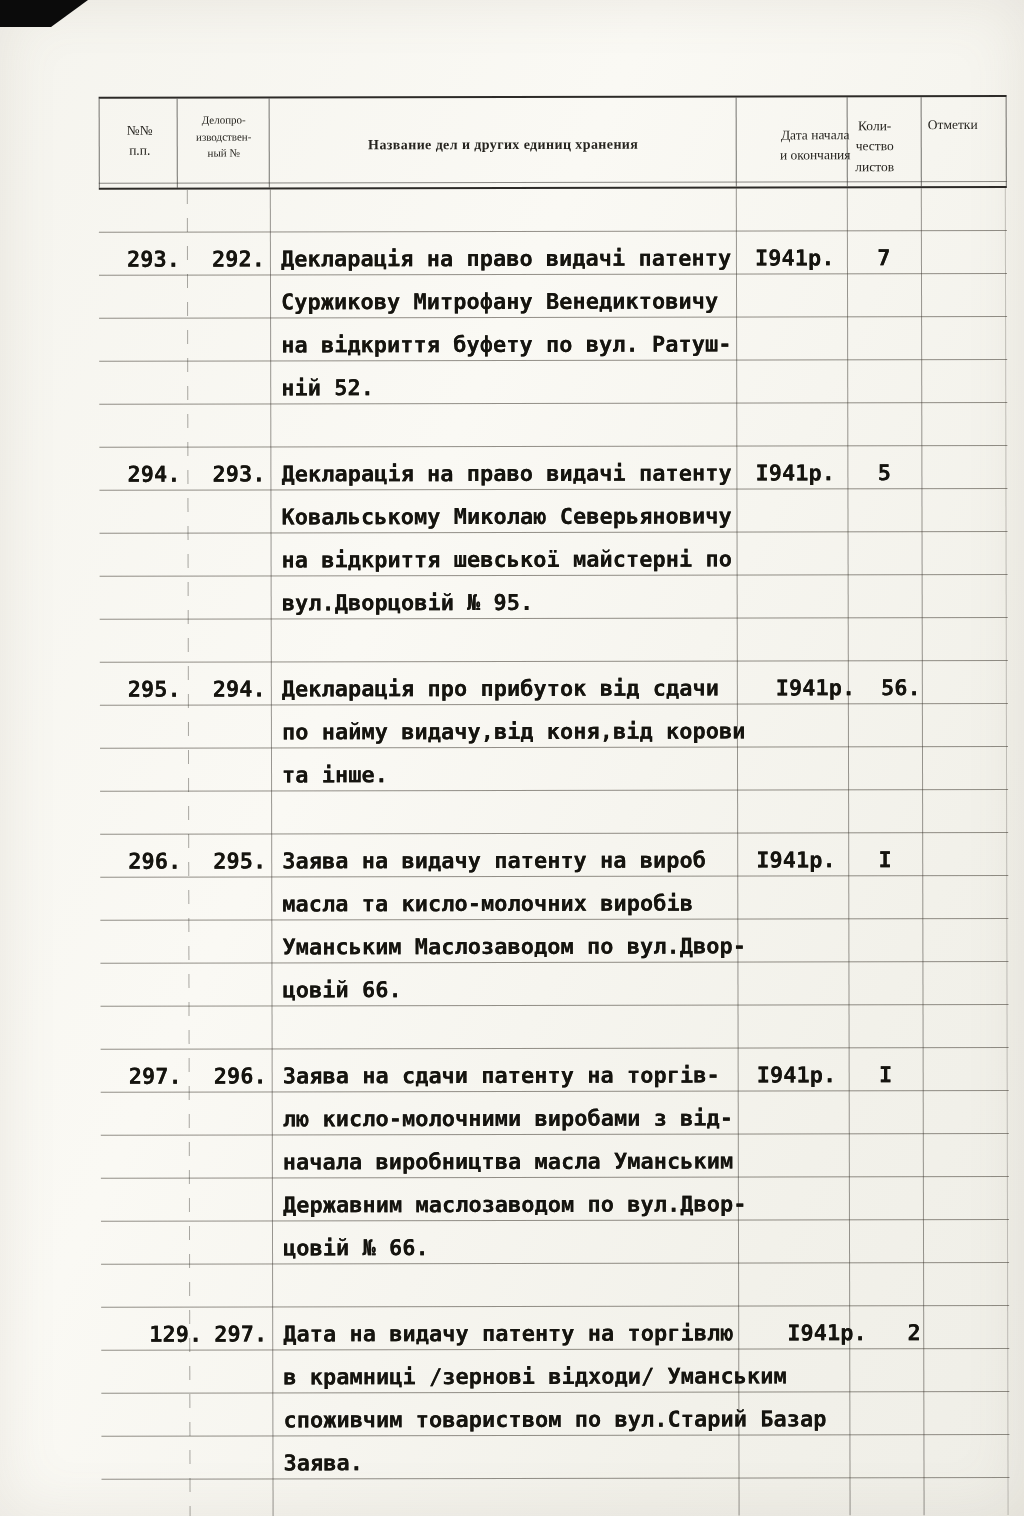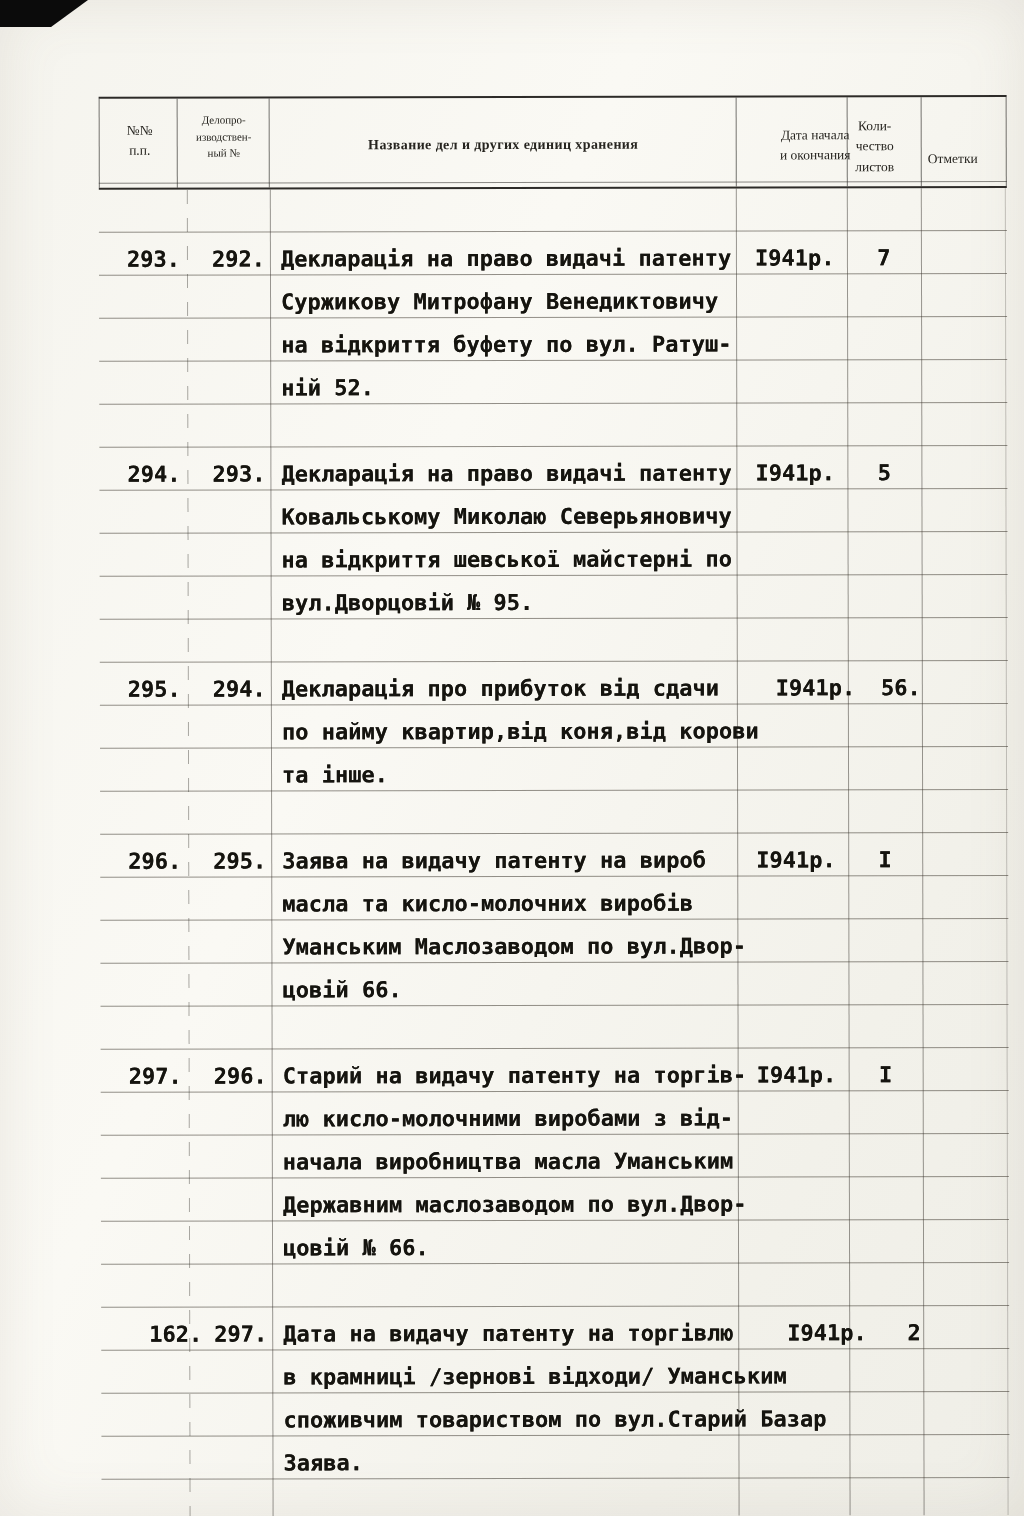--- a/index.html
+++ b/index.html
@@ -14,21 +14,21 @@
   
   .thead{position:absolute;left:100px;top:96px;width:908px;height:93px;
          border-top:2px solid #2d2b28;border-bottom:2px solid #2d2b28}
   .thead .dbl{position:absolute;left:0;bottom:4px;width:100%;height:1px;background:rgba(45,43,40,.55)}
   .hcell{position:absolute;white-space:pre-line;text-align:center;font-size:13.5px;line-height:1.5;color:#26241f}
   .h-num{left:4px;top:22px;width:74px}
   .h-rec{left:79px;top:13px;width:92px;font-size:11px}
   .h-title{left:172px;top:36px;width:465px;font-size:14px;font-weight:bold;letter-spacing:.4px}
   .h-date{left:671px;top:28px;width:91px}
   .h-sheets{left:750px;top:19px;width:52px}
-  .h-notes{left:822px;top:52px;width:64px}
+  .h-notes{left:822px;top:18px;width:64px}
   .hv{position:absolute;top:0;width:1px;height:100%;background:rgba(45,43,40,.65)}
 
   
   .tbody{position:absolute;left:100px;top:189px;width:908px;height:1327px}
   .bv{position:absolute;top:0;width:1px;height:100%;background:rgba(55,52,46,.5)}
   .bv.dash{background:repeating-linear-gradient(to bottom,rgba(55,52,46,.42) 0 14px,transparent 14px 28px)}
   .bv.faint{background:rgba(55,52,46,.26)}
   .row{position:relative;height:43px;border-bottom:1px solid rgba(62,56,48,.55)}
   .t{position:absolute;bottom:4px;white-space:nowrap;line-height:1;
      font-family:"DejaVu Sans Mono","Liberation Mono",monospace;font-weight:700;
@@ -122,21 +122,21 @@
       <div class="row"></div>
 
       <div class="row sh1">
         <span class="t t-num">295.</span>
         <span class="t t-rec">294.</span>
         <span class="t t-title">Декларація про прибуток від сдачи</span>
         <span class="t t-date">I941р.</span>
         <span class="t t-sheets">56.</span>
       </div>
       <div class="row">
-        <span class="t t-title">по найму квартир,від коня,від корови</span>
+        <span class="t t-title">по найму видачу,від коня,від корови</span>
       </div>
       <div class="row">
         <span class="t t-title">та інше.</span>
       </div>
       <div class="row"></div>
 
       <div class="row">
         <span class="t t-num">296.</span>
         <span class="t t-rec">295.</span>
         <span class="t t-title">Заява на видачу патенту на вироб</span>
@@ -150,40 +150,40 @@
         <span class="t t-title">Уманським Маслозаводом по вул.Двор-</span>
       </div>
       <div class="row">
         <span class="t t-title">цовій 66.</span>
       </div>
       <div class="row"></div>
 
       <div class="row">
         <span class="t t-num">297.</span>
         <span class="t t-rec">296.</span>
-        <span class="t t-title">Старий на видачу патенту на торгів-</span>
+        <span class="t t-title">Заява на сдачи патенту на торгів-</span>
         <span class="t t-date">I941р.</span>
         <span class="t t-sheets">I</span>
       </div>
       <div class="row">
         <span class="t t-title">лю кисло-молочними виробами з від-</span>
       </div>
       <div class="row">
         <span class="t t-title">начала виробництва масла Уманським</span>
       </div>
       <div class="row">
         <span class="t t-title">Державним маслозаводом по вул.Двор-</span>
       </div>
       <div class="row">
         <span class="t t-title">цовій № 66.</span>
       </div>
       <div class="row"></div>
 
       <div class="row sh2">
-        <span class="t t-num">162.</span>
+        <span class="t t-num">129.</span>
         <span class="t t-rec">297.</span>
         <span class="t t-title">Дата на видачу патенту на торгівлю</span>
         <span class="t t-date">I941р.</span>
         <span class="t t-sheets">2</span>
       </div>
       <div class="row">
         <span class="t t-title">в крамниці /зернові відходи/ Уманським</span>
       </div>
       <div class="row">
         <span class="t t-title">споживчим товариством по вул.Старий Базар</span>

